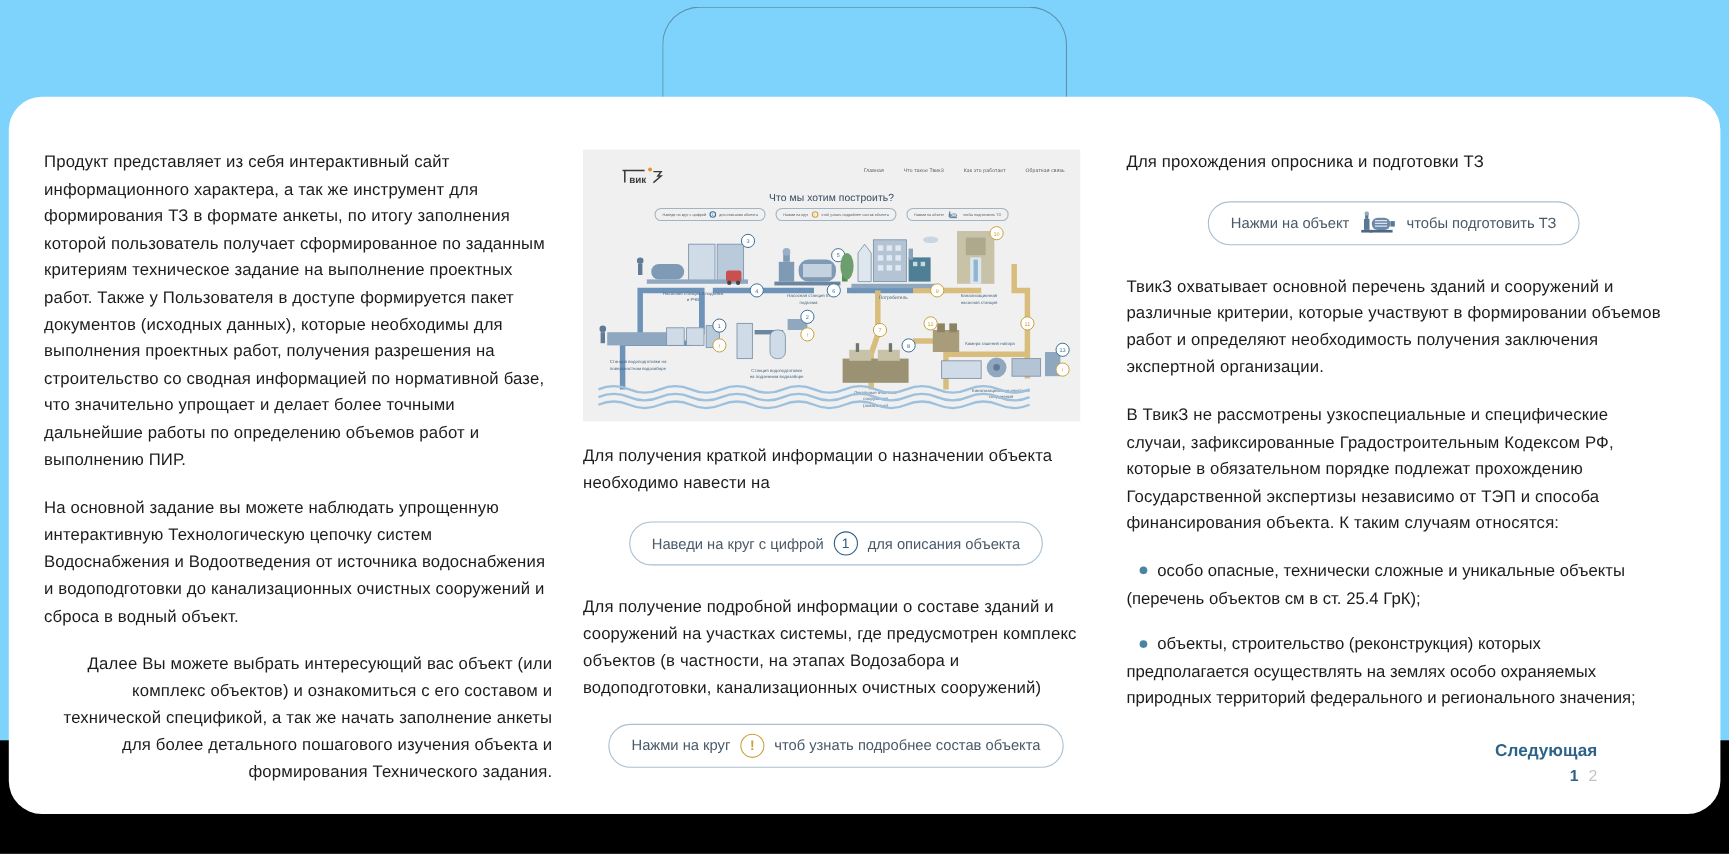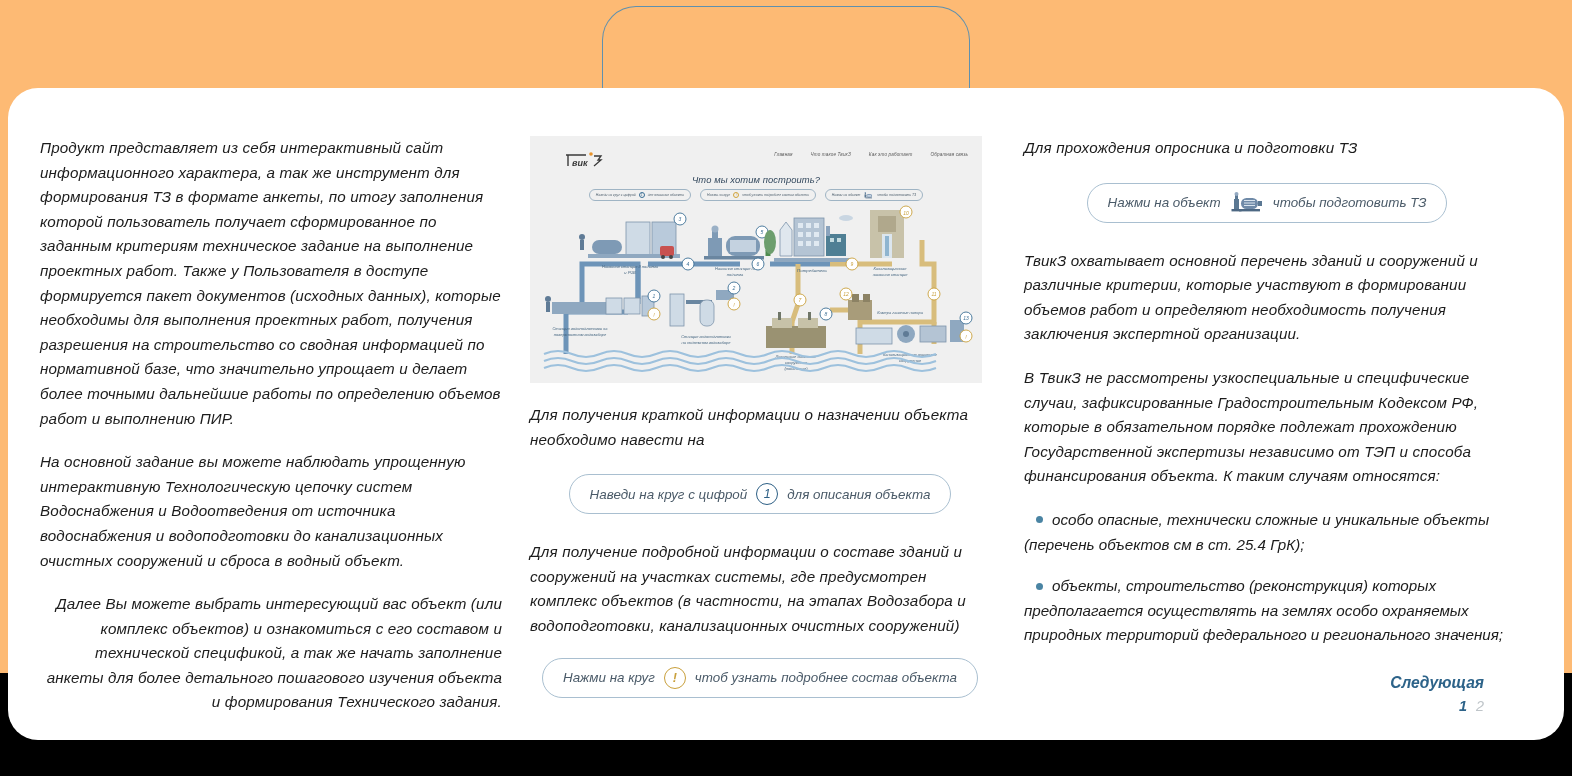--- a/index.html
+++ b/index.html
@@ -9,22 +9,21 @@
     height: 776px;
     background: #000000;
     font-family: "Liberation Sans", sans-serif;
     overflow: hidden;
   }
 
   #root {
     position: relative;
     width: 1572px;
     height: 673px;
-    background: #fdba74;
-    font-style: italic;
+    background: #7dd3fc;
   }
 
   
   .notch-frame {
     position: absolute;
     left: 602px;
     top: 6px;
     width: 368px;
     height: 120px;
     border: 1.6px solid #5f90ae;
@@ -211,21 +210,21 @@
     width: 7px; height: 7px;
     border-radius: 50%;
     background: #4a84a3;
     margin: 0 9px 2px 12px;
     vertical-align: middle;
   }
 
   
   .footer {
     position: absolute;
-    right: 80px;
+    right: 112px;
     bottom: 26px;
     text-align: right;
   }
   .next-link {
     display: block;
     font-size: 15.6px;
     font-weight: bold;
     color: #2d6389;
     margin-bottom: 6px;
     cursor: pointer;

